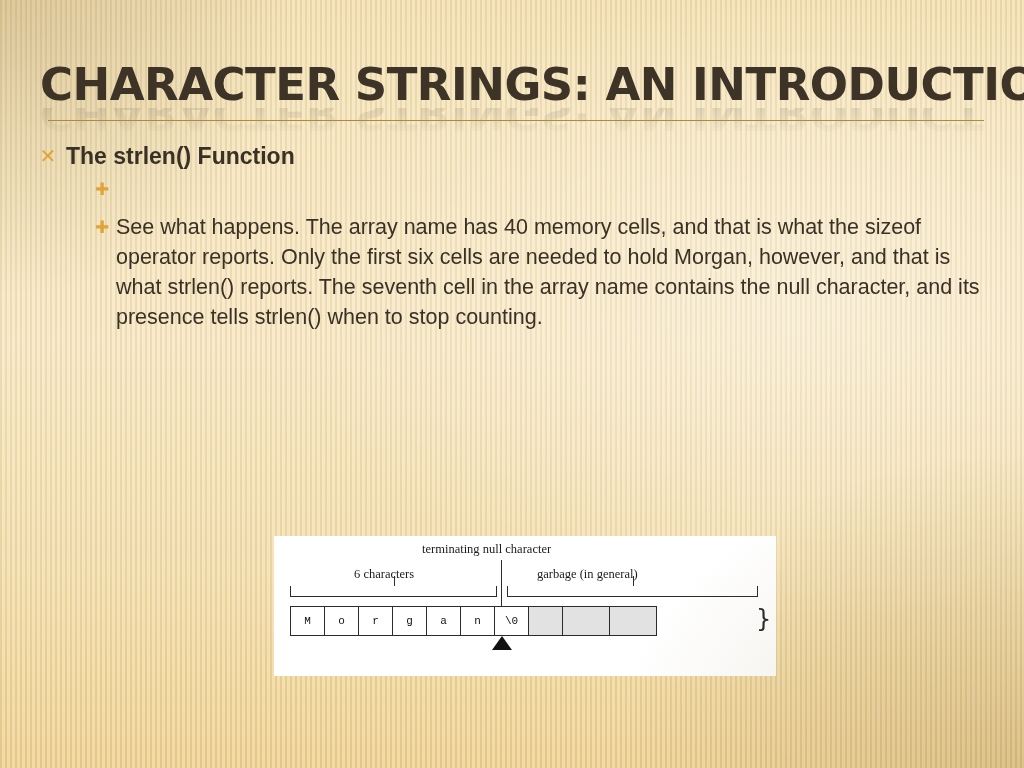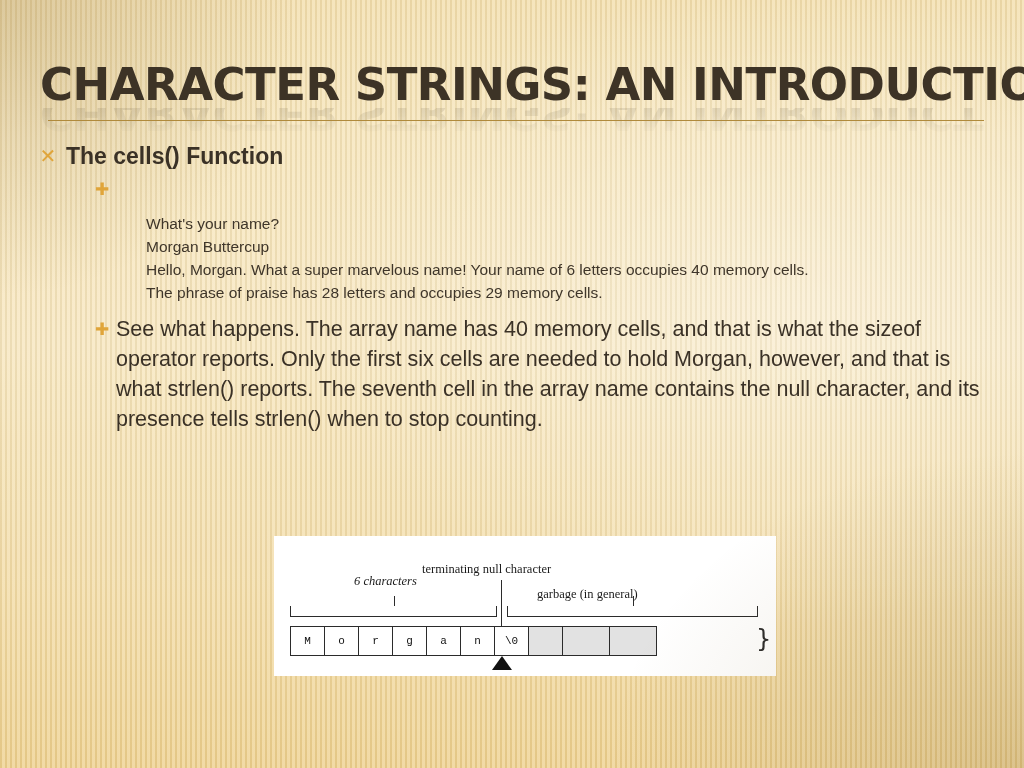--- a/index.html
+++ b/index.html
@@ -166,38 +166,36 @@
     top: 536px;
     width: 502px;
     height: 140px;
     background: #ffffff;
   }
   .fig-inner {
     position: relative;
     width: 100%;
     height: 100%;
     font-family: "Liberation Serif", serif;
-    margin-top: 20px;
   }
   .fig-caption-top {
     position: absolute;
     left: 148px;
     top: 6px;
     font-size: 12.5px;
     color: #1a1a1a;
     white-space: nowrap;
   }
   .fig-label-left {
     position: absolute;
     left: 80px;
-    top: 18px;
+    top: 31px;
     font-size: 12.5px;
     color: #1a1a1a;
     white-space: nowrap;
-    font-style: italic;
   }
   .fig-label-right {
     position: absolute;
     left: 263px;
     top: 31px;
     font-size: 12.5px;
     color: #1a1a1a;
     white-space: nowrap;
   }
   
@@ -279,33 +277,27 @@
   <div class="title-block">
     <div class="slide-title">Character Strings: An Introduction</div>
     <div class="title-reflection">Character Strings: An Introduction</div>
     <div class="title-rule"></div>
   </div>
 
   <div class="body">
 
     <div class="lvl1">
       <span class="bullet">✕</span>
-      <span class="text">The cells() Function</span>
+      <span class="text">The strlen() Function</span>
     </div>
 
     <div class="lvl2">
       <span class="bullet">✚</span>
     </div>
 
-    <div class="lvl3">
-      <div class="line">What's your name?</div>
-      <div class="line">Morgan Buttercup</div>
-      <div class="line">Hello, Morgan. What a super marvelous name! Your name of 6 letters occupies 40 memory cells.</div>
-      <div class="line">The phrase of praise has 28 letters and occupies 29 memory cells.</div>
-    </div>
 
     <div class="lvl2 para">
       <span class="bullet">✚</span>
       <span class="text">See what happens. The array name has 40 memory cells, and that is what the sizeof operator reports. Only the first six cells are needed to hold Morgan, however, and that is what strlen() reports. The seventh cell in the array name contains the null character, and its presence tells strlen() when to stop counting.</span>
     </div>
 
   </div>
 
   <div class="figure">
     <div class="fig-inner">

